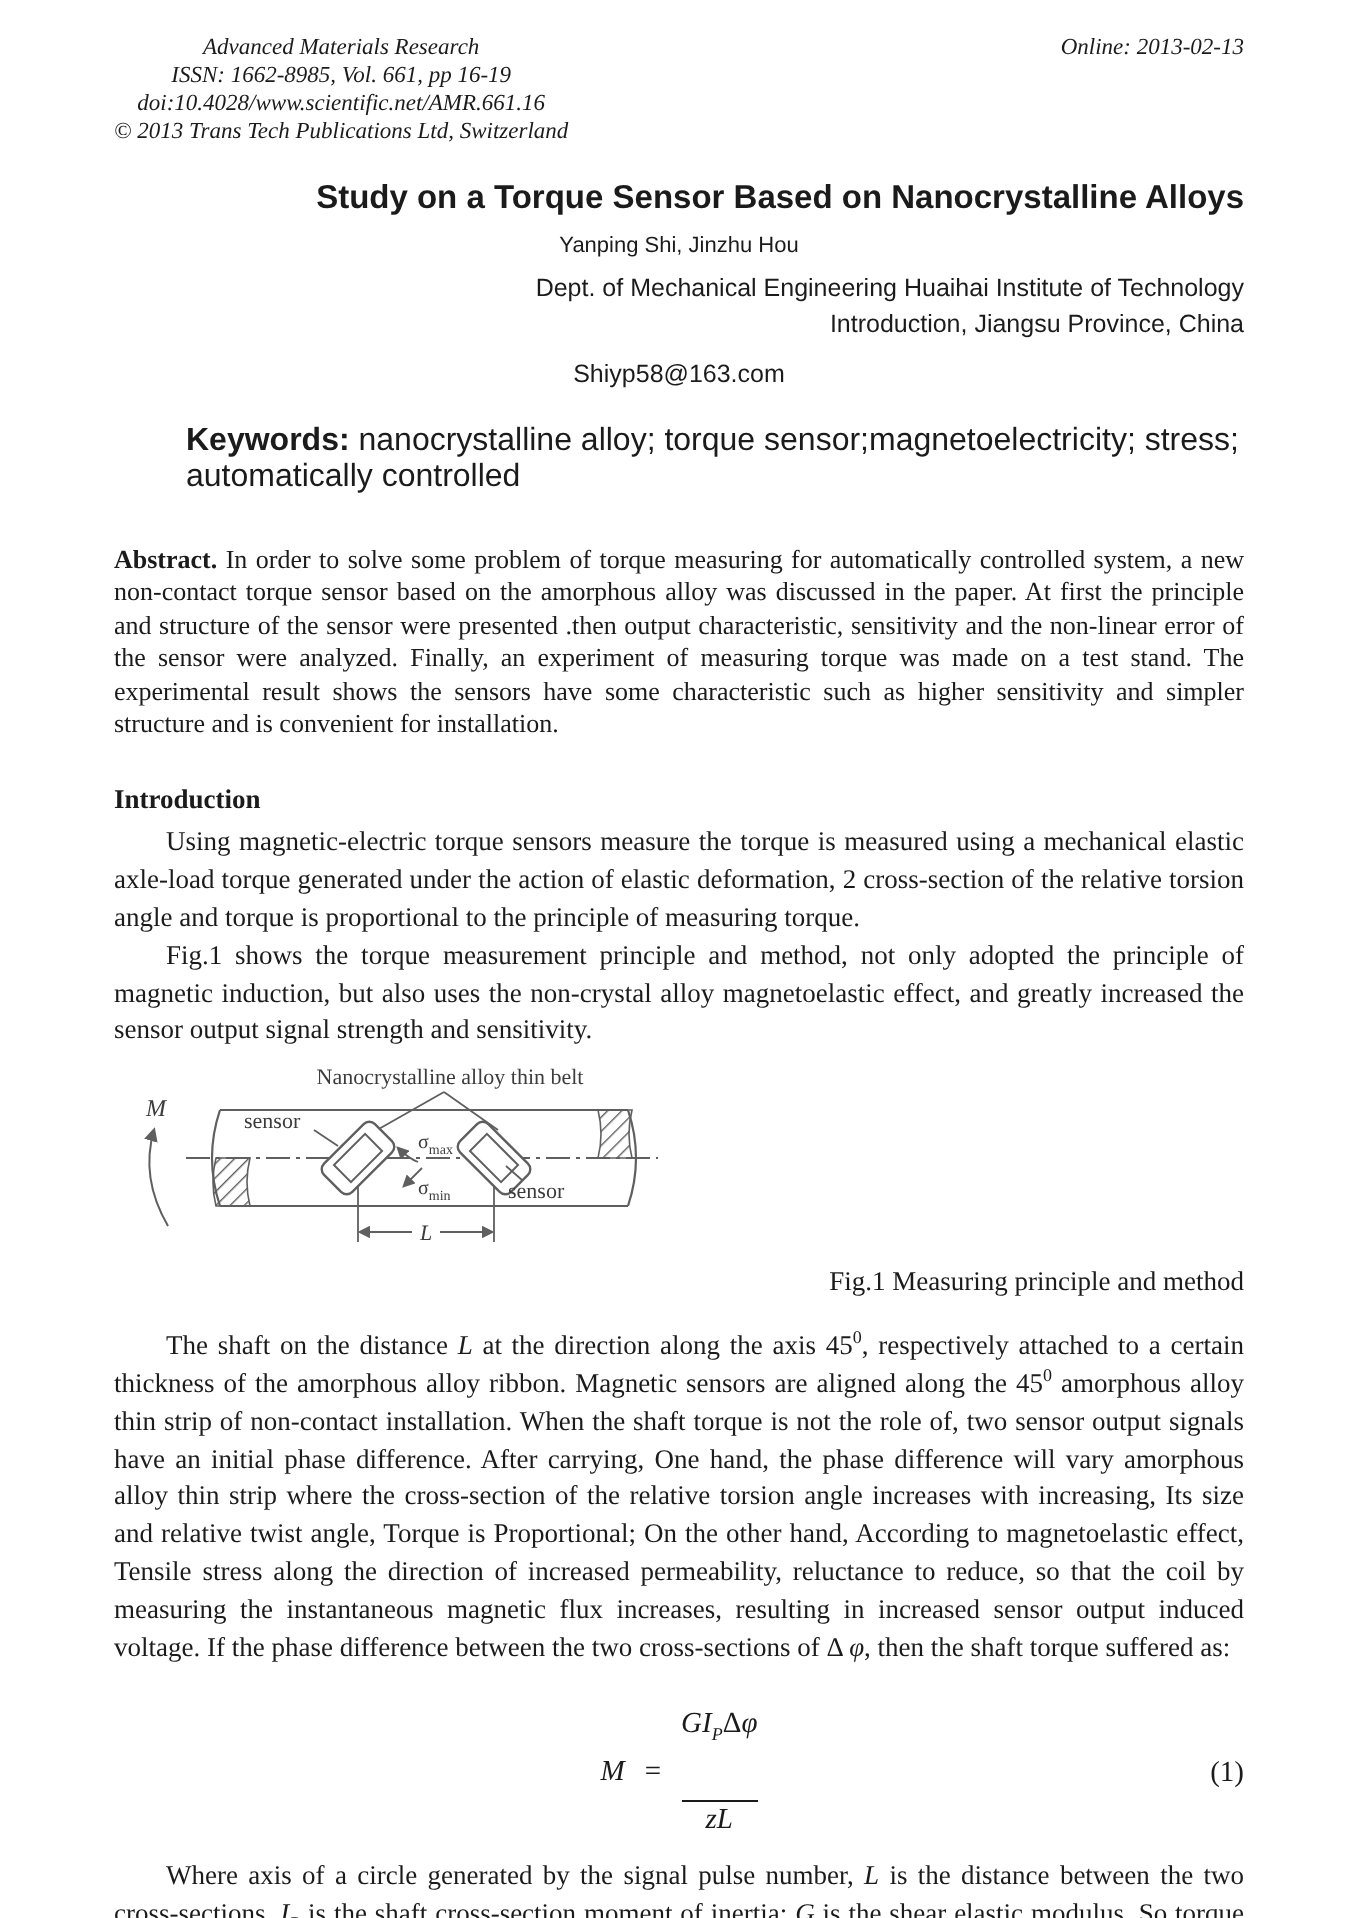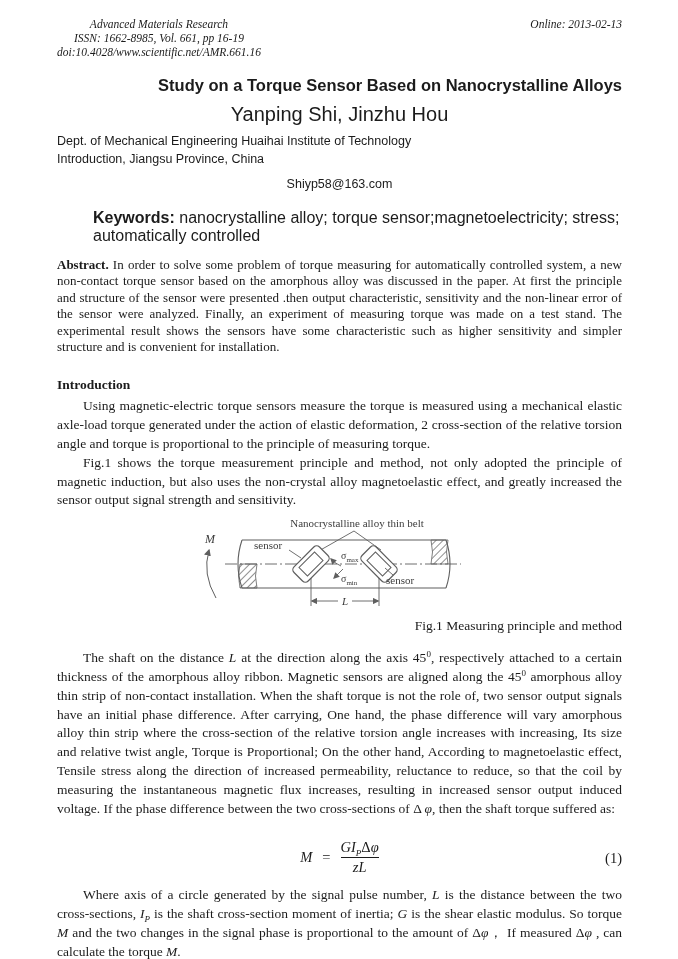--- a/index.html
+++ b/index.html
@@ -12,67 +12,68 @@
   
   .hdr{display:flex;justify-content:space-between;font-style:italic;
        font-size:11.5px;line-height:14px;text-align:center;}
   .hdr-left div{white-space:nowrap;}
   .hdr-right{white-space:nowrap;}
 
   
   .title{text-align:right;font-family:"Liberation Sans", sans-serif;
          font-weight:bold;font-size:16.5px;margin-top:17px;}
   .authors{text-align:center;font-family:"Liberation Sans", sans-serif;
-           font-size:20px;margin-top:8px;}
-  .affil{text-align:left;font-family:"Liberation Sans", sans-serif;
+           font-size:11px;margin-top:8px;}
+  .affil{text-align:right;font-family:"Liberation Sans", sans-serif;
          font-size:12.5px;line-height:18px;margin-top:6px;}
   .email{text-align:center;font-family:"Liberation Sans", sans-serif;
          font-size:12.5px;margin-top:9px;}
 
   .keywords{margin-top:18px;font-family:"Liberation Sans", sans-serif;
             font-size:16px;margin-left:36px;}
   .keywords .kw-label{font-weight:bold;}
 
-  .abstract{margin-top:12px;font-size:13px;line-height:16.4px;text-align:justify;}
+  .abstract{margin-top:24px;font-size:13px;line-height:16.4px;text-align:justify;}
   .abstract .ab-label{font-weight:bold;}
 
   .sec-heading{font-size:13.5px;font-weight:bold;margin:22px 0 4px 0;}
 
   p.bodyp{font-size:13.5px;line-height:18.8px;text-align:justify;
           margin:0;text-indent:26px;}
   p.afterfig{margin-top:15px;}
 
   
-  .figwrap{text-align:center;margin-top:8px;line-height:0;}
+  .figwrap{text-align:left;margin-top:8px;line-height:0;}
   .caption{text-align:right;font-size:13.5px;margin-top:3px;line-height:17px;}
 
   
   .eqrow{position:relative;display:flex;justify-content:center;align-items:center;
          margin:20px 0 9px 0;font-size:14.5px;}
   .eq-lhs{font-style:italic;margin-right:10px;}
   .eq-eq{margin-right:10px;}
-  .frac{display:inline-flex;flex-direction:column;text-align:center;line-height:19px;}
+  .frac{display:inline-flex;flex-direction:column;text-align:center;line-height:19px;gap:28px;}
   .frac .den{border-top:1px solid #1b1b1b;}
   .eqnum{position:absolute;right:0;top:50%;transform:translateY(-50%);}
 
   .it{font-style:italic;}
   .up{font-style:normal;}
   sup,sub{font-size:9px;line-height:0;}
   sub.it{font-style:italic;}
 </style>
 </head>
 <body>
 
 <div class="page">
 
   <div class="hdr">
     <div class="hdr-left">
       <div>Advanced Materials Research</div>
       <div>ISSN: 1662-8985, Vol. 661, pp 16-19</div>
       <div>doi:10.4028/www.scientific.net/AMR.661.16</div>
+      <div>© 2013 Trans Tech Publications Ltd, Switzerland</div>
     </div>
     <div class="hdr-right">Online: 2013-02-13</div>
   </div>
 
   <div class="title">Study on a Torque Sensor Based on Nanocrystalline Alloys</div>
   <div class="authors">Yanping Shi, Jinzhu Hou</div>
   <div class="affil">
     <div>Dept. of Mechanical Engineering Huaihai Institute of Technology</div>
     <div>Introduction, Jiangsu Province, China</div>
   </div>

